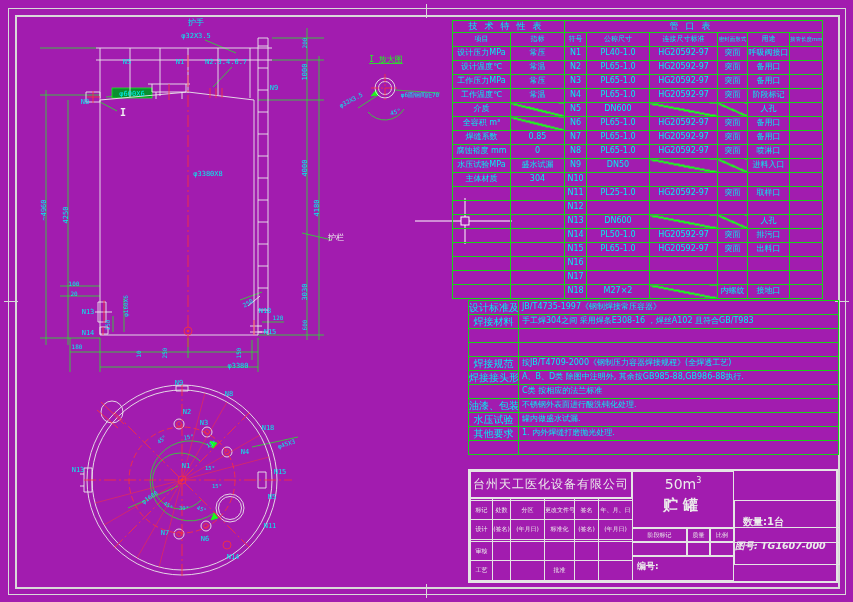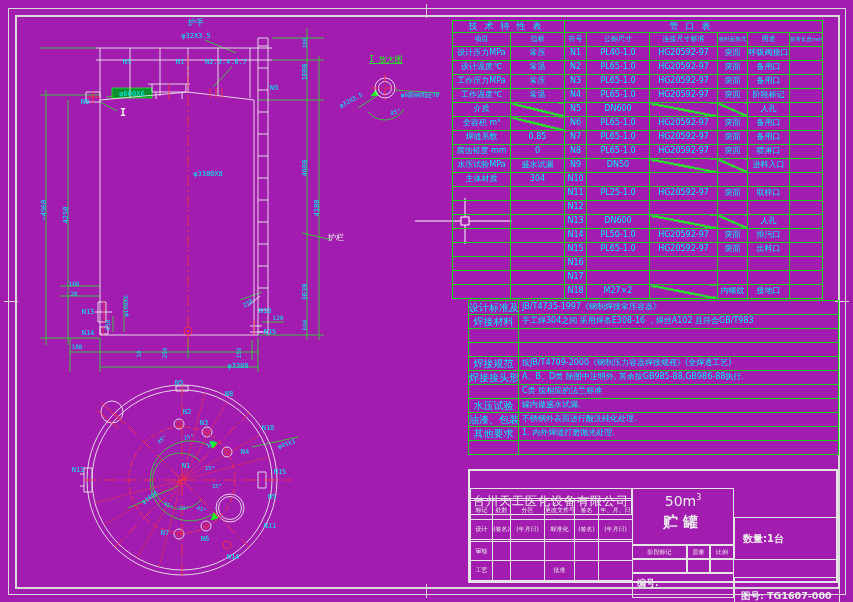--- a/index.html
+++ b/index.html
@@ -16,33 +16,33 @@
     text-align:center;white-space:nowrap;overflow:hidden;height:13px;line-height:1.1;}
   #t-top{left:452px;top:20px;width:370px;}
   #t-top th.big{font-size:9px;letter-spacing:7px;height:11px;}
   #t-top th.small{font-size:7px;}
   #t-req{left:468px;top:300px;width:370px;}
   #t-req th{font-size:10px;}
   #t-req td{text-align:left;padding-left:3px;font-size:8px;}
   .slash{background:linear-gradient(to top right,transparent 46%,#19ff19 46%,#19ff19 54%,transparent 54%);}
 
   #titleblock{position:absolute;left:468px;top:469px;width:370px;height:114px;border:2px solid #e5e5e5;box-sizing:border-box;color:#ececec;}
-  .tb{position:absolute;border:1px solid #e5e5e5;box-sizing:border-box;display:flex;align-items:center;justify-content:center;overflow:hidden;margin-top:17px;}
+  .tb{position:absolute;border:1px solid #e5e5e5;box-sizing:border-box;display:flex;align-items:center;justify-content:center;overflow:hidden;}
   #tb-company{left:0;top:0;width:162px;height:27px;font-size:12px;letter-spacing:1px;white-space:nowrap;}
   #tb-grid{left:0;top:27px;width:162px;height:83px;border-collapse:collapse;position:absolute;table-layout:fixed;}
   #tb-grid td{border:1px solid #e5e5e5;font-size:6px;color:#ececec;text-align:center;padding:0;white-space:nowrap;overflow:hidden;}
   #tb-prod{left:162px;top:0;width:102px;height:57px;flex-direction:column;justify-content:flex-start;padding-top:4px;}
   #tb-vol{font-size:14px;}
   #tb-vol sup{font-size:8px;}
   #tb-name{font-size:15px;letter-spacing:5px;margin-top:4px;font-weight:bold;}
   .tb-stagecell{font-size:6px;}
   #tb-serial{left:162px;top:85px;width:102px;height:25px;justify-content:flex-start;align-items:flex-start;padding:3px 0 0 4px;font-size:9px;font-weight:bold;}
   #tb-mat{left:264px;top:0;width:106px;height:29px;font-size:10px;font-weight:bold;justify-content:flex-start;padding-left:8px;}
   #tb-qty{left:264px;top:29px;width:106px;height:43px;font-size:10px;font-weight:bold;justify-content:flex-start;padding-left:8px;}
-  #tb-dwg{left:264px;top:89px;width:106px;height:38px;font-size:9.5px;font-weight:bold;justify-content:flex-start;padding-left:6px;white-space:nowrap;}
+  #tb-dwg{left:264px;top:56px;width:106px;height:38px;font-size:9.5px;font-weight:bold;justify-content:flex-start;padding-left:0;white-space:nowrap;font-style:italic;}
 </style>
 </head>
 <body>
 
 <div id="stage">
 
   <div class="frame" id="f-outer"></div>
   <div class="frame" id="f-inner"></div>
   <div class="tick" style="left:426px;top:4px;width:1px;height:14px;"></div>
   <div class="tick" style="left:426px;top:584px;width:1px;height:14px;"></div>
@@ -451,26 +451,26 @@
         </tr>
         <tr>
           <th>焊接接头形式</th>
           <td>A、B、D类 除图中注明外, 其余按GB985-88,GB986-88执行.</td>
         </tr>
         <tr>
           <th></th>
           <td>C类  按相应的法兰标准</td>
         </tr>
         <tr>
+          <th>油漆、包装和运输</th>
+          <td>不锈钢外表面进行酸洗钝化处理.</td>
+        </tr>
+        <tr>
           <th>水压试验</th>
           <td>罐内做盛水试漏.</td>
-        </tr>
-        <tr>
-          <th>油漆、包装和运输</th>
-          <td>不锈钢外表面进行酸洗钝化处理.</td>
         </tr>
         <tr>
           <th>其他要求</th>
           <td>1. 内外焊缝打磨抛光处理.</td>
         </tr>
         <tr>
           <th></th>
           <td></td>
         </tr>
       </tbody>

